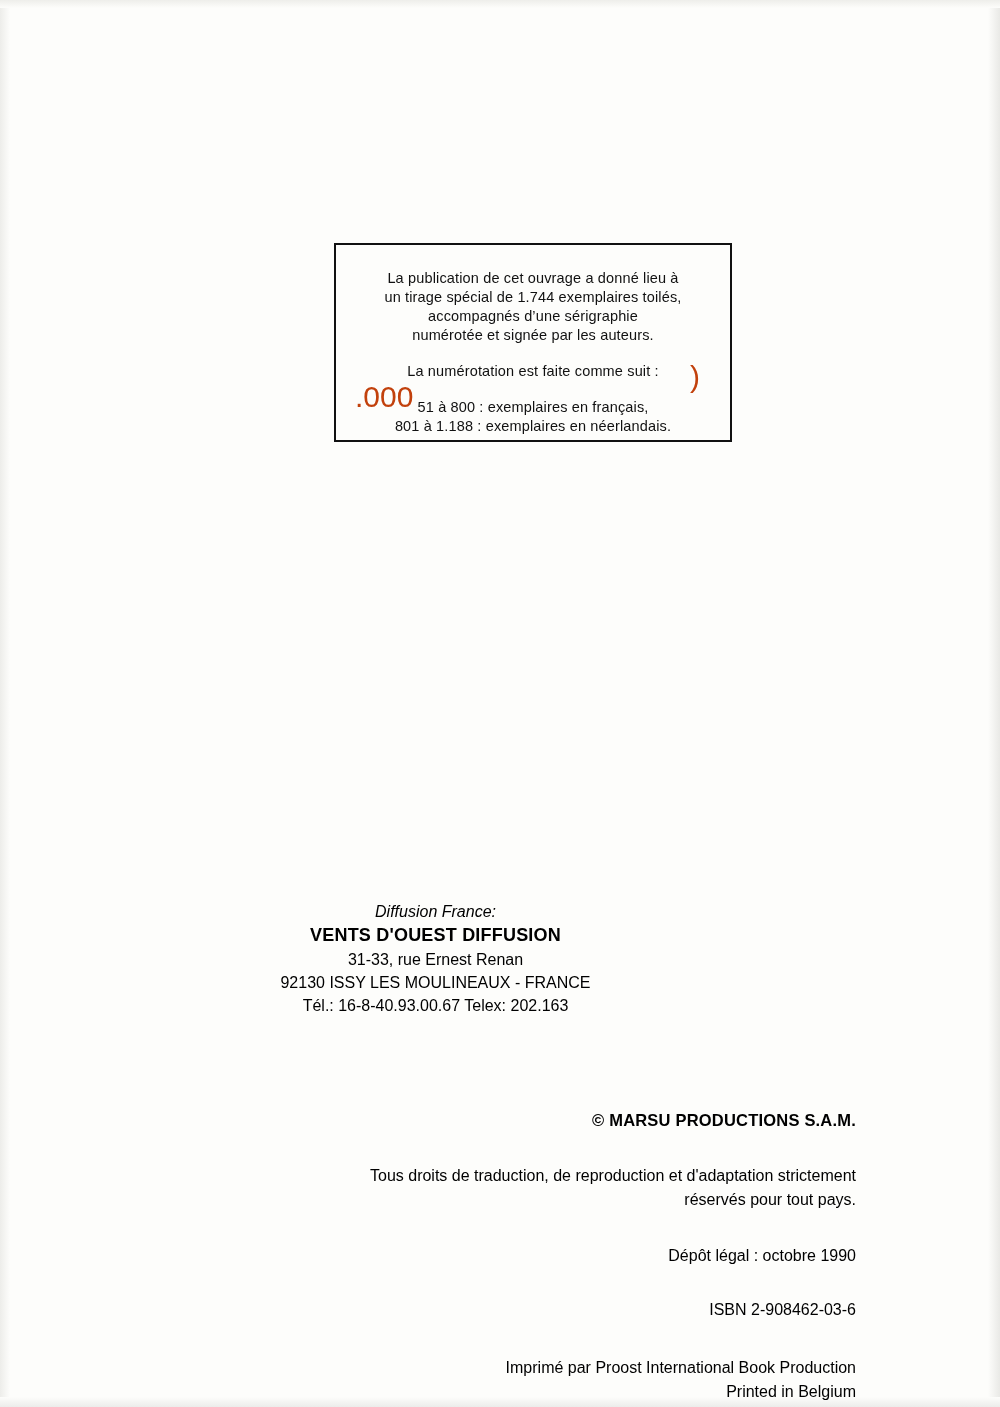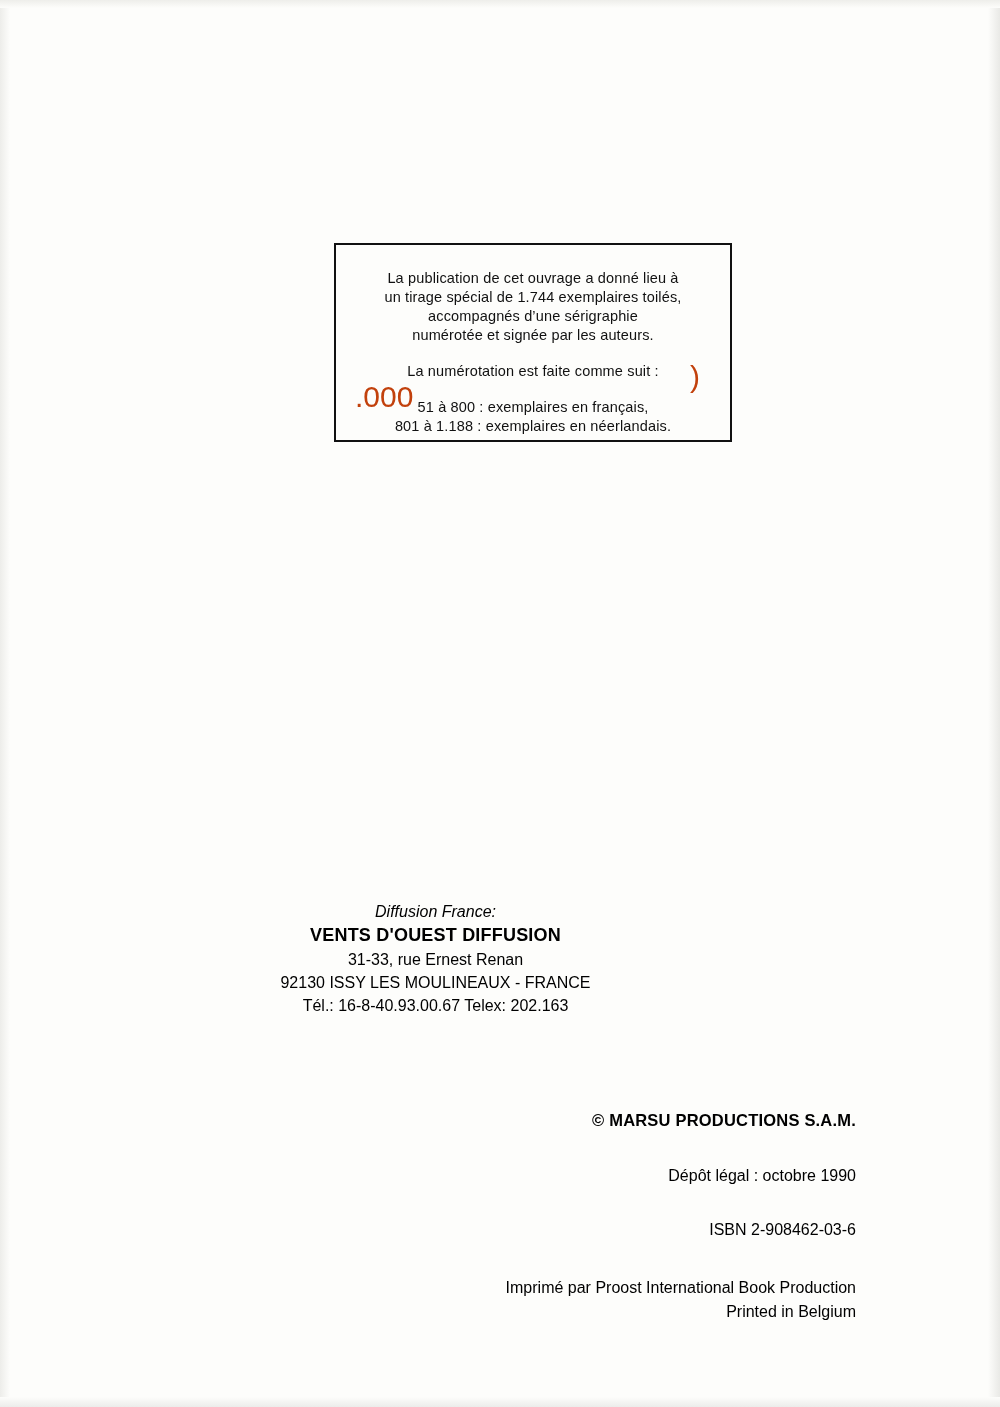--- a/index.html
+++ b/index.html
@@ -185,20 +185,24 @@
     <div class="diffusion-label">Diffusion France:</div>
     <div class="diffusion-name">VENTS D'OUEST DIFFUSION</div>
     <div class="diffusion-addr">31-33, rue Ernest Renan</div>
     <div class="diffusion-addr">92130  ISSY LES MOULINEAUX - FRANCE</div>
     <div class="diffusion-addr">Tél.: 16-8-40.93.00.67  Telex: 202.163</div>
   </div>
 
   <div class="legal">
     <div class="legal-copyright">© MARSU PRODUCTIONS S.A.M.</div>
 
+    <div class="legal-rights">
+      <span class="line">Tous droits de traduction, de reproduction et d'adaptation strictement</span>
+      <span class="line">réservés pour tout pays.</span>
+    </div>
 
     <div class="legal-deposit">Dépôt légal : octobre 1990</div>
 
     <div class="legal-isbn">ISBN 2-908462-03-6</div>
 
     <div class="legal-printer">
       <span class="line">Imprimé par Proost International Book Production</span>
       <span class="line">Printed in Belgium</span>
     </div>
   </div>

